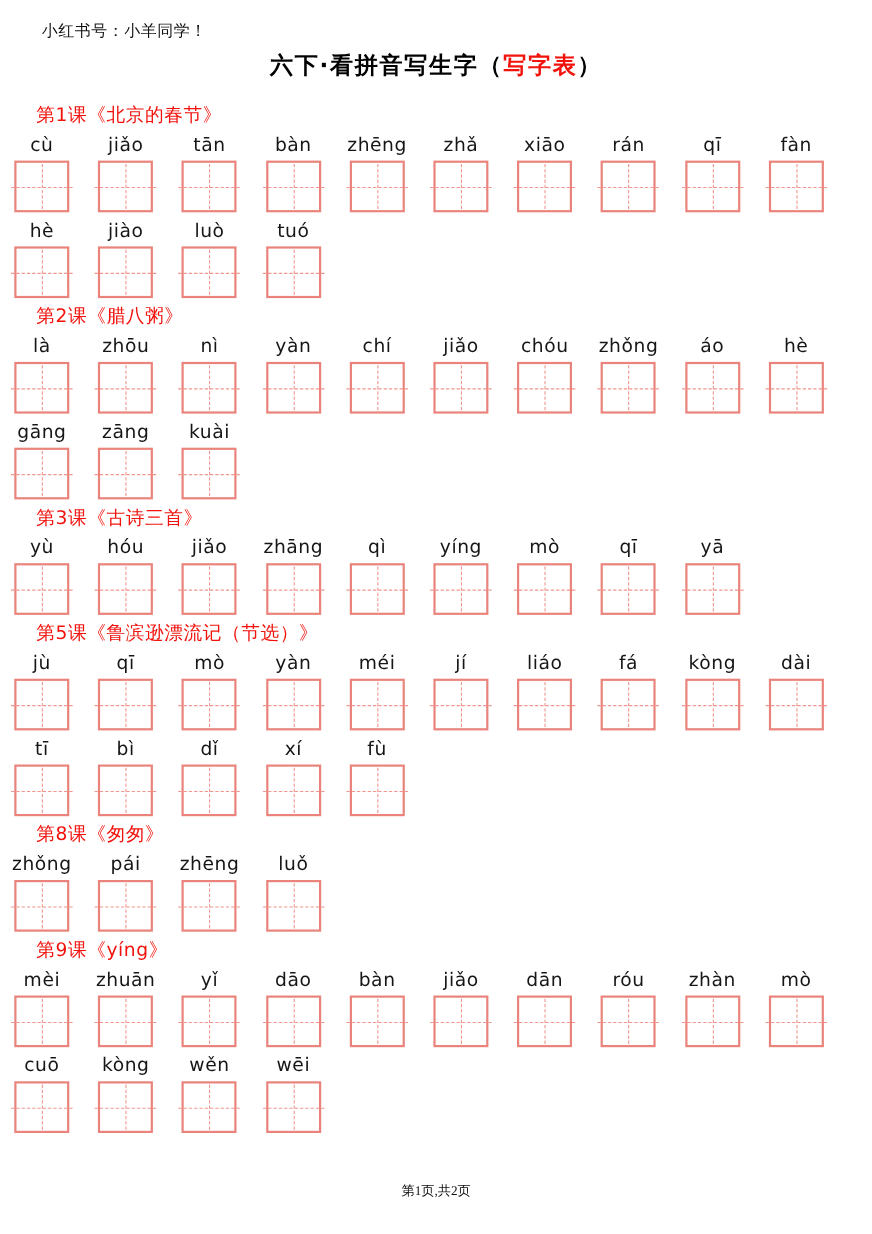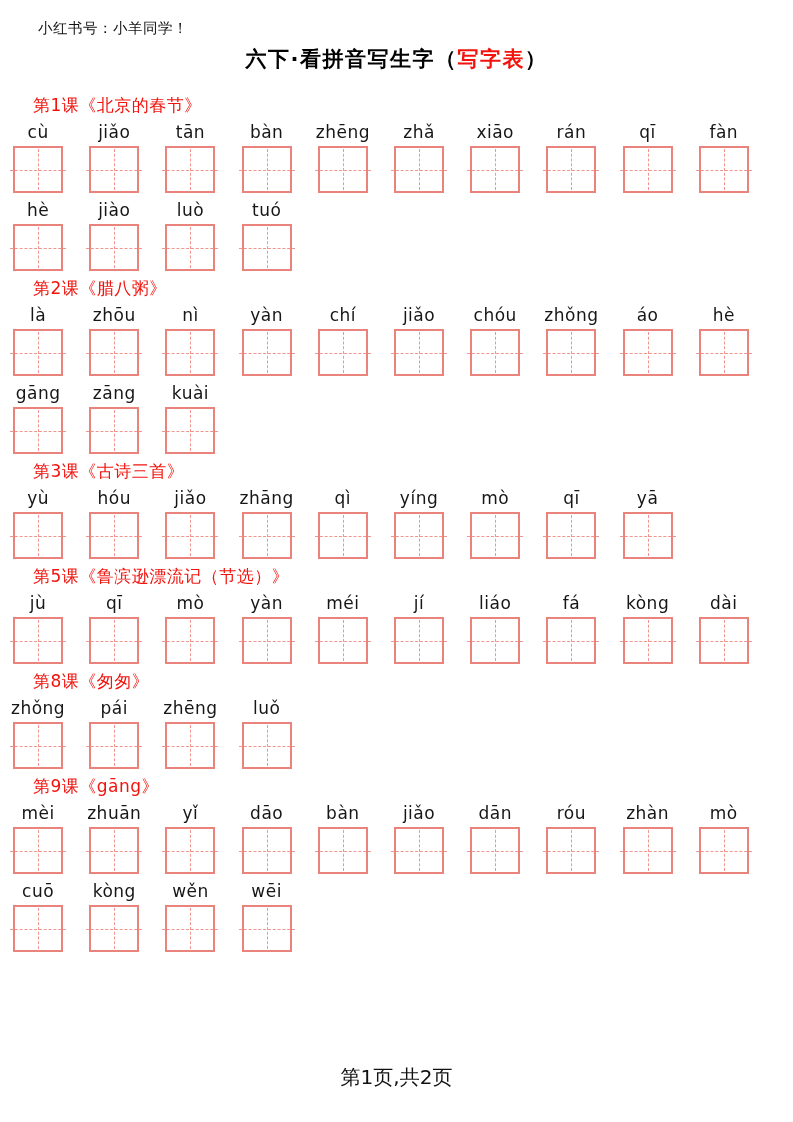--- a/index.html
+++ b/index.html
@@ -50,21 +50,21 @@
   .tianzige::before{ 
     content:"";position:absolute;left:50%;top:1px;bottom:1px;width:0;
     border-left:1.5px dashed var(--box-dash);
   }
   .tianzige::after{ 
     content:"";position:absolute;top:50%;left:-5px;right:-5px;height:0;
     border-top:1.5px dashed var(--box-dash);
   }
   .footer{
     position:absolute;bottom:17px;left:0;width:100%;
-    text-align:center;font-size:20px;color:#111;
+    text-align:center;font-size:12px;color:#111;font-family:Liberation Serif, serif;
   }
 </style>
 </head>
 <body>
 
 <div class="page">
 
   <div class="note">小红书号：小羊同学！</div>
 
   <div class="title">
@@ -282,20 +282,42 @@
             </div>
             <div class="cell">
               <div class="pinyin">kòng</div>
               <div class="tianzige"></div>
             </div>
             <div class="cell">
               <div class="pinyin">dài</div>
               <div class="tianzige"></div>
             </div>
           </div>
+          <div class="char-row">
+            <div class="cell">
+              <div class="pinyin">tī</div>
+              <div class="tianzige"></div>
+            </div>
+            <div class="cell">
+              <div class="pinyin">bì</div>
+              <div class="tianzige"></div>
+            </div>
+            <div class="cell">
+              <div class="pinyin">dǐ</div>
+              <div class="tianzige"></div>
+            </div>
+            <div class="cell">
+              <div class="pinyin">xí</div>
+              <div class="tianzige"></div>
+            </div>
+            <div class="cell">
+              <div class="pinyin">fù</div>
+              <div class="tianzige"></div>
+            </div>
+          </div>
         </div>
   </div>
 
   <div class="section">
     <div class="sec-heading">第8课《匆匆》</div>
     <div class="sec-rows">
           <div class="char-row">
             <div class="cell">
               <div class="pinyin">zhǒng</div>
               <div class="tianzige"></div>
@@ -310,21 +332,21 @@
             </div>
             <div class="cell">
               <div class="pinyin">luǒ</div>
               <div class="tianzige"></div>
             </div>
           </div>
         </div>
   </div>
 
   <div class="section">
-    <div class="sec-heading">第9课《gāng》</div>
+    <div class="sec-heading">第9课《yíng》</div>
     <div class="sec-rows">
           <div class="char-row">
             <div class="cell">
               <div class="pinyin">mèi</div>
               <div class="tianzige"></div>
             </div>
             <div class="cell">
               <div class="pinyin">zhuān</div>
               <div class="tianzige"></div>
             </div>

